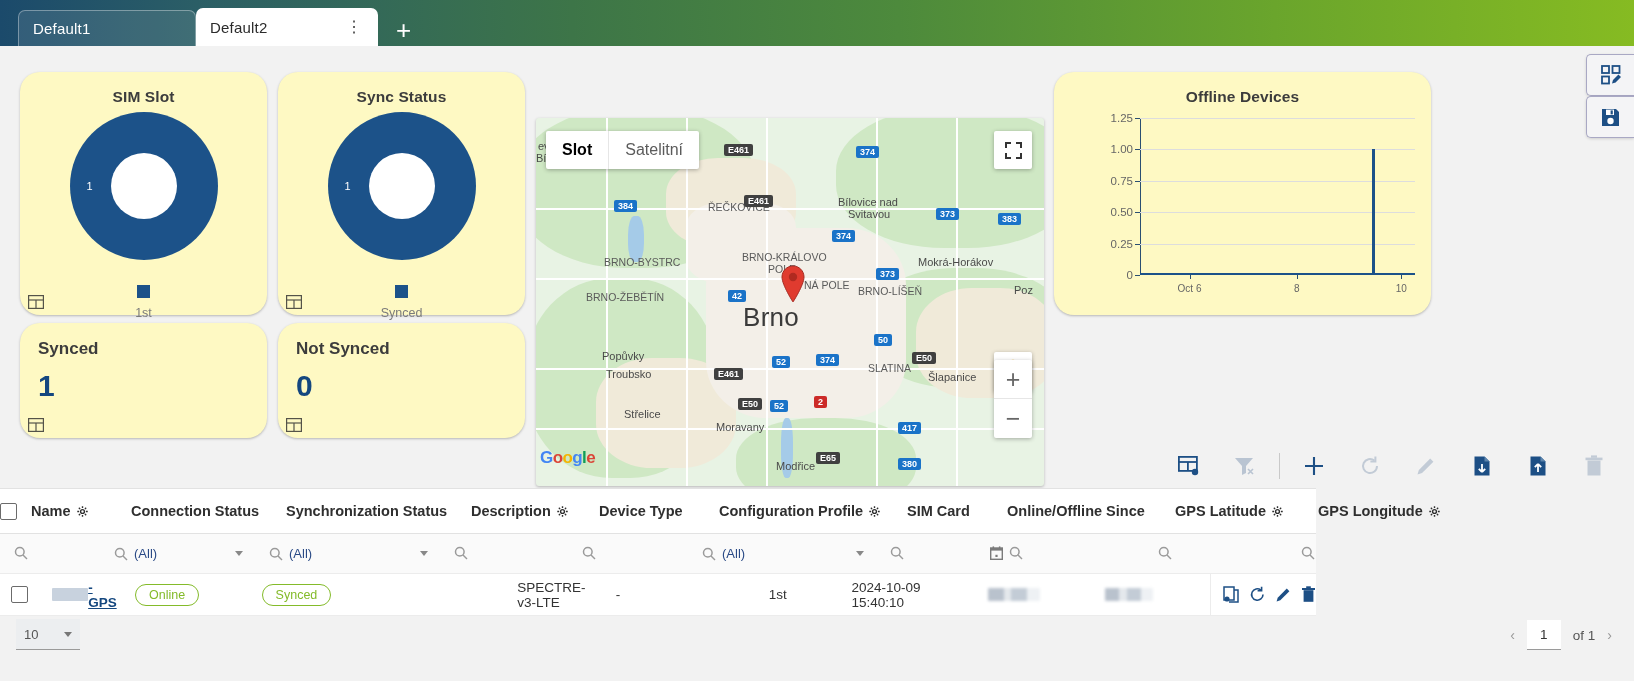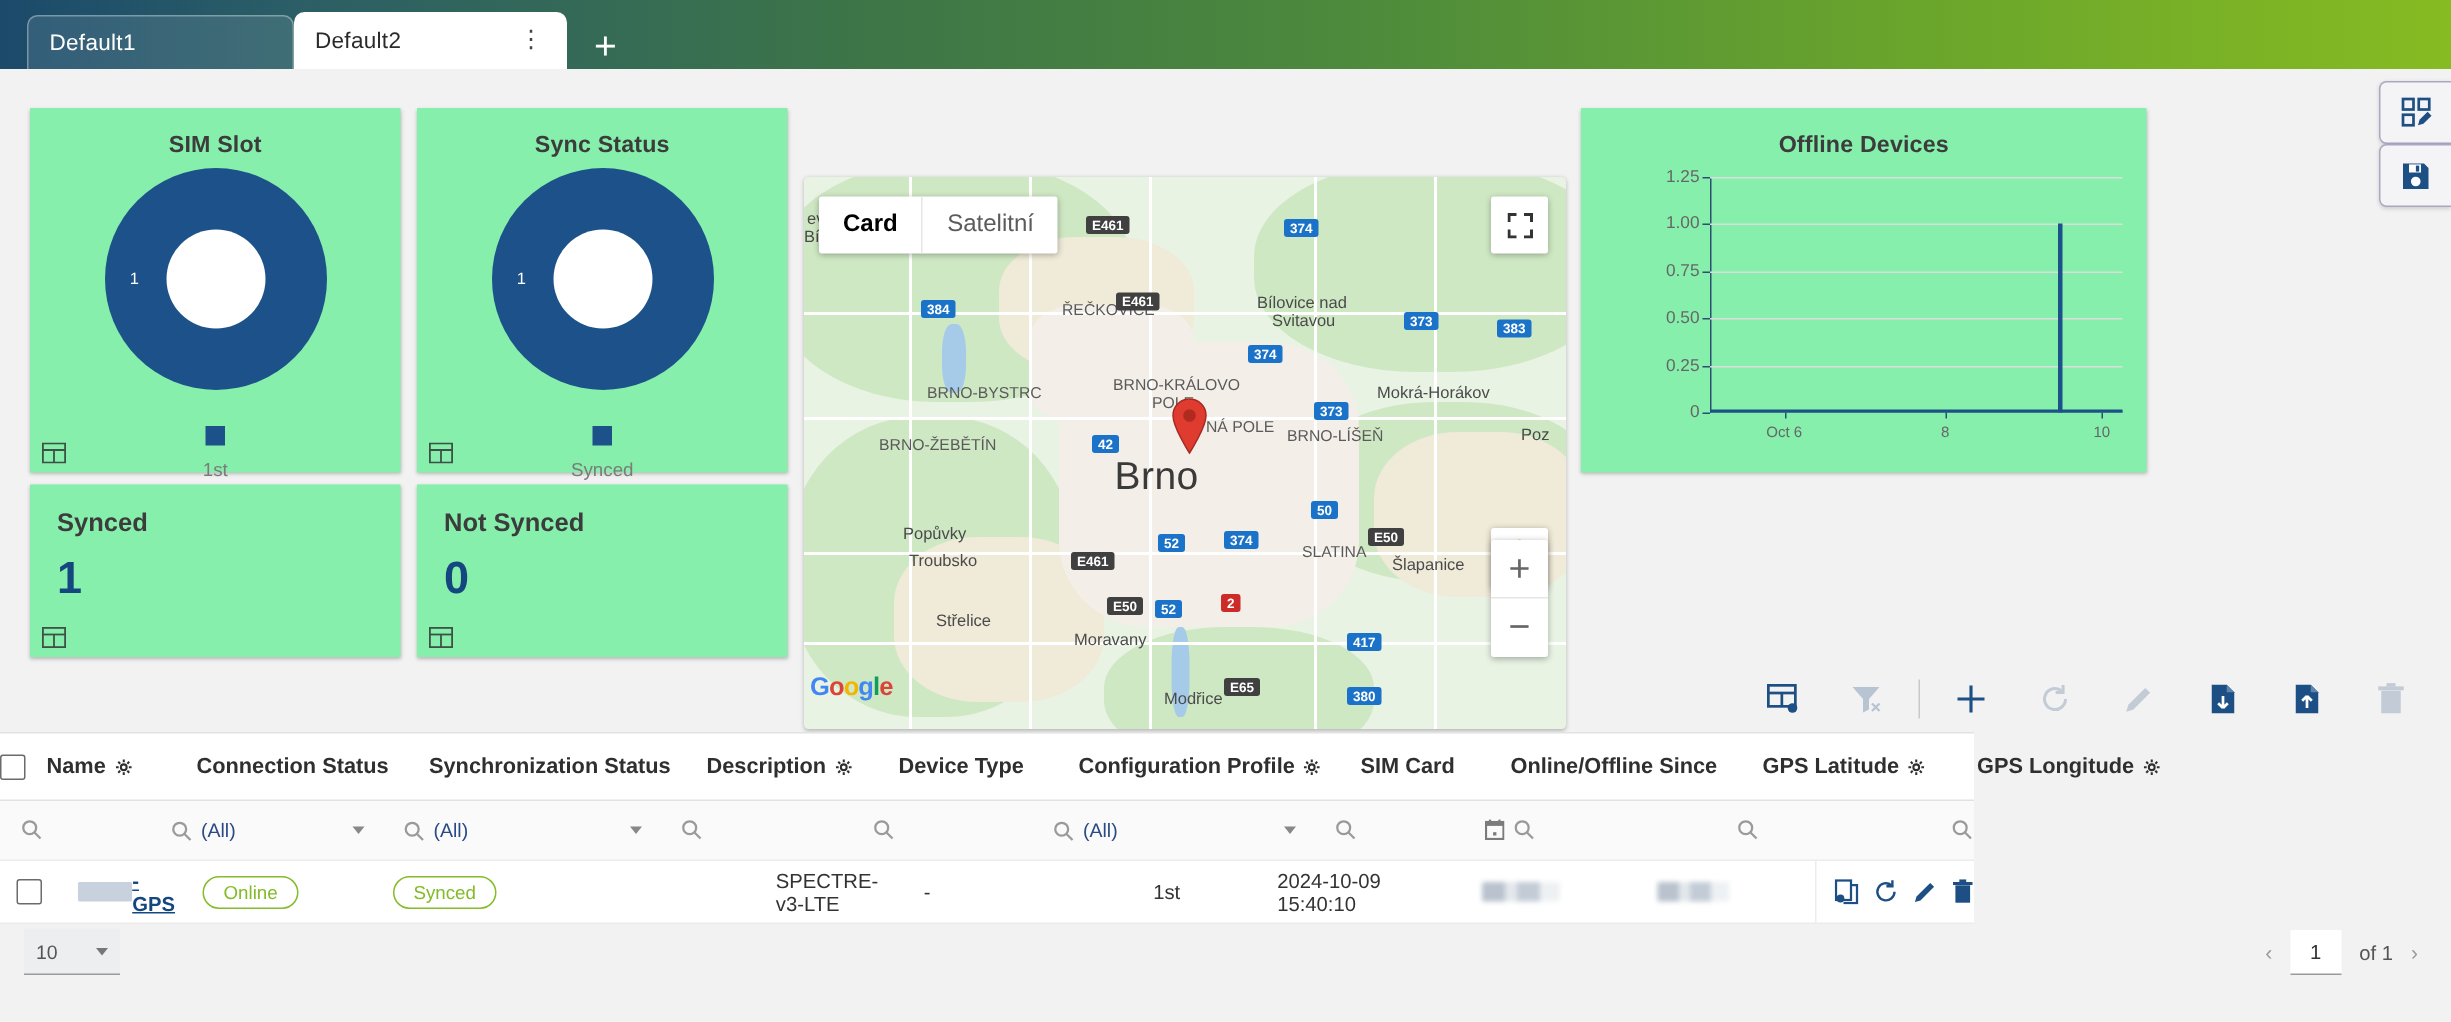--- a/index.html
+++ b/index.html
@@ -25,21 +25,21 @@
   }
   .tab.inactive{ background:rgba(255,255,255,0.10); color:#ffffff; border:1px solid rgba(255,255,255,0.35); border-bottom:none;}
   .tab.active{ background:#ffffff; color:#2b2b2b; min-width:182px; height:38px;}
   .tab-label{ font-weight:400; letter-spacing:.2px; }
   .tab-kebab{ margin-left:auto; color:#444; font-size:16px; line-height:1; letter-spacing:0; padding:0 2px; cursor:pointer;}
   .tab-add{ color:#fff; font-size:26px; font-weight:300; margin-left:18px; margin-bottom:3px; cursor:pointer; line-height:1;}
 
   
   .dash{ position:absolute; top:46px; left:0; width:1634px; height:392px; }
   .card{
-    position:absolute; background:#86efac; border-radius:0;
+    position:absolute; background:#fef9c3; border-radius:20px;
     box-shadow:0 1px 3px rgba(0,0,0,.16), 0 1px 2px rgba(0,0,0,.10);
   }
   .card-title{
     text-align:center; font-size:15.5px; font-weight:bold; color:#3c3c3c;
     padding-top:16px; letter-spacing:.1px;
   }
   .grid-badge{
     position:absolute; left:8px; bottom:6px; width:16px; height:14px; opacity:.82;
   }
 
@@ -264,21 +264,21 @@
       <div class="road" style="left:340px;top:0;width:2px;height:368px;"></div>
       <div class="road" style="left:0;top:90px;width:508px;height:1.5px;"></div>
       <div class="road" style="left:0;top:310px;width:508px;height:1.5px;"></div>
       <div class="road" style="left:420px;top:0;width:1.5px;height:368px;"></div>
       <div class="road" style="left:70px;top:0;width:1.5px;height:368px;"></div>
     <div class="map-lbl big" style="left: 2px; top: 22px;">ev</div>
         <div class="map-lbl big" style="left: 0px; top: 34px;">Bít</div>
         <div class="map-lbl" style="left: 172px; top: 83px;">ŘEČKOVICE</div>
         <div class="map-lbl big" style="left: 302px; top: 78px;">Bílovice nad</div>
         <div class="map-lbl big" style="left: 312px; top: 90px;">Svitavou</div>
-        <div class="map-lbl" style="left: 82px; top: 138px; text-align: center;">BRNO-BYSTRC</div>
+        <div class="map-lbl" style="left: 68px; top: 138px; text-align: center;">BRNO-BYSTRC</div>
         <div class="map-lbl" style="left: 206px; top: 133px;">BRNO-KRÁLOVO</div>
         <div class="map-lbl" style="left: 232px; top: 145px;">POLE</div>
         <div class="map-lbl big" style="left: 382px; top: 138px;">Mokrá-Horákov</div>
         <div class="map-lbl" style="left: 50px; top: 173px;">BRNO-ŽEBĚTÍN</div>
         <div class="map-lbl" style="left: 268px; top: 161px;">NÁ POLE</div>
         <div class="map-lbl" style="left: 322px; top: 167px;">BRNO-LÍŠEŇ</div>
         <div class="map-lbl big" style="left: 478px; top: 166px;">Poz</div>
         <div class="map-lbl big" style="left: 66px; top: 232px;">Popůvky</div>
         <div class="map-lbl" style="left: 332px; top: 244px;">SLATINA</div>
         <div class="map-lbl big" style="left: 70px; top: 250px;">Troubsko</div>
@@ -302,21 +302,21 @@
         <div class="shield" style="left: 280px; top: 236px;">374</div>
         <div class="shield grn" style="left: 202px; top: 268px;">E50</div>
         <div class="shield" style="left: 234px; top: 282px;">52</div>
         <div class="shield red" style="left: 278px; top: 278px;">2</div>
         <div class="shield" style="left: 362px; top: 304px;">417</div>
         <div class="shield grn" style="left: 280px; top: 322px;">E65</div>
         <div class="shield" style="left: 362px; top: 340px;">380</div>
       </div>
 
     <div class="maptypes">
-      <div class="maptype sel">Card</div>
+      <div class="maptype sel">Slot</div>
       <div class="maptype">Satelitní</div>
     </div>
 
     <div class="map-fs">
       <svg width="17" height="17" viewBox="0 0 17 17">
         <path d="M1 6V1h5M16 6V1h-5M1 11v5h5M16 11v5h-5" fill="none" stroke="#333" stroke-width="2"></path>
       </svg>
     </div>
 
     <div class="pegman">

